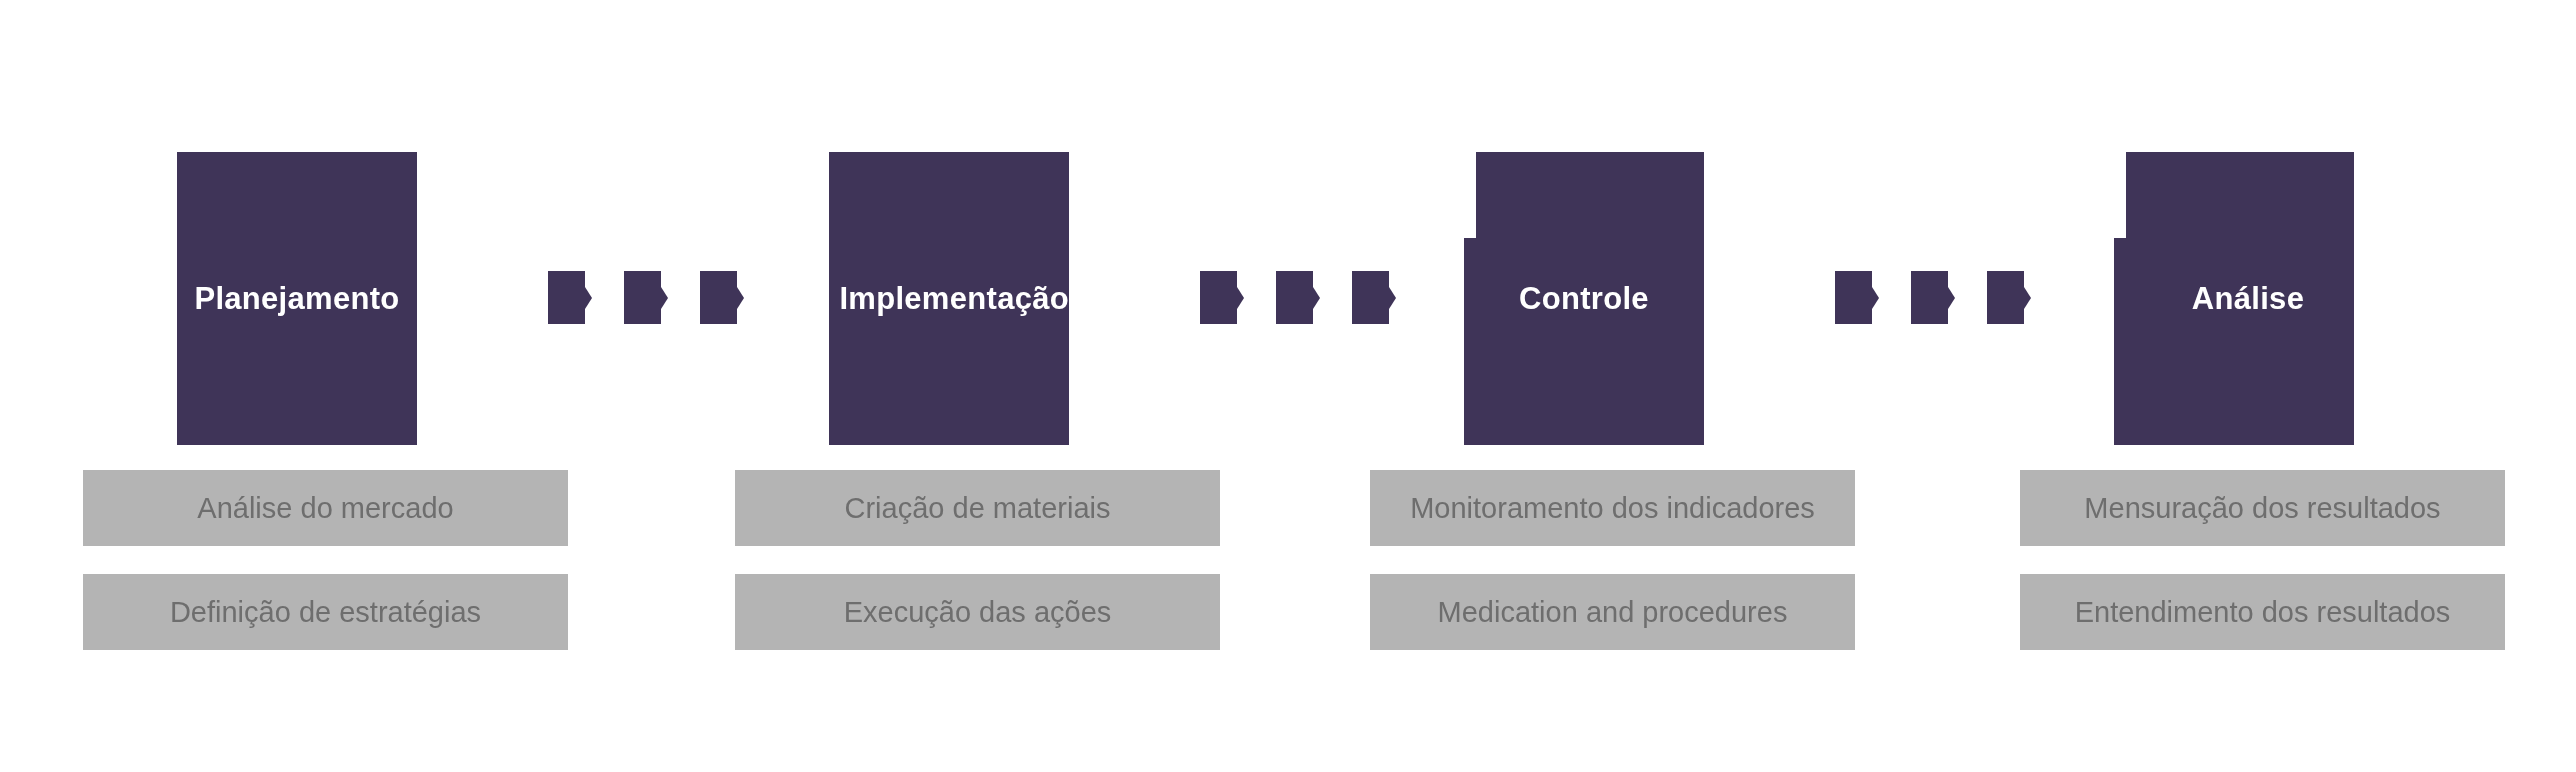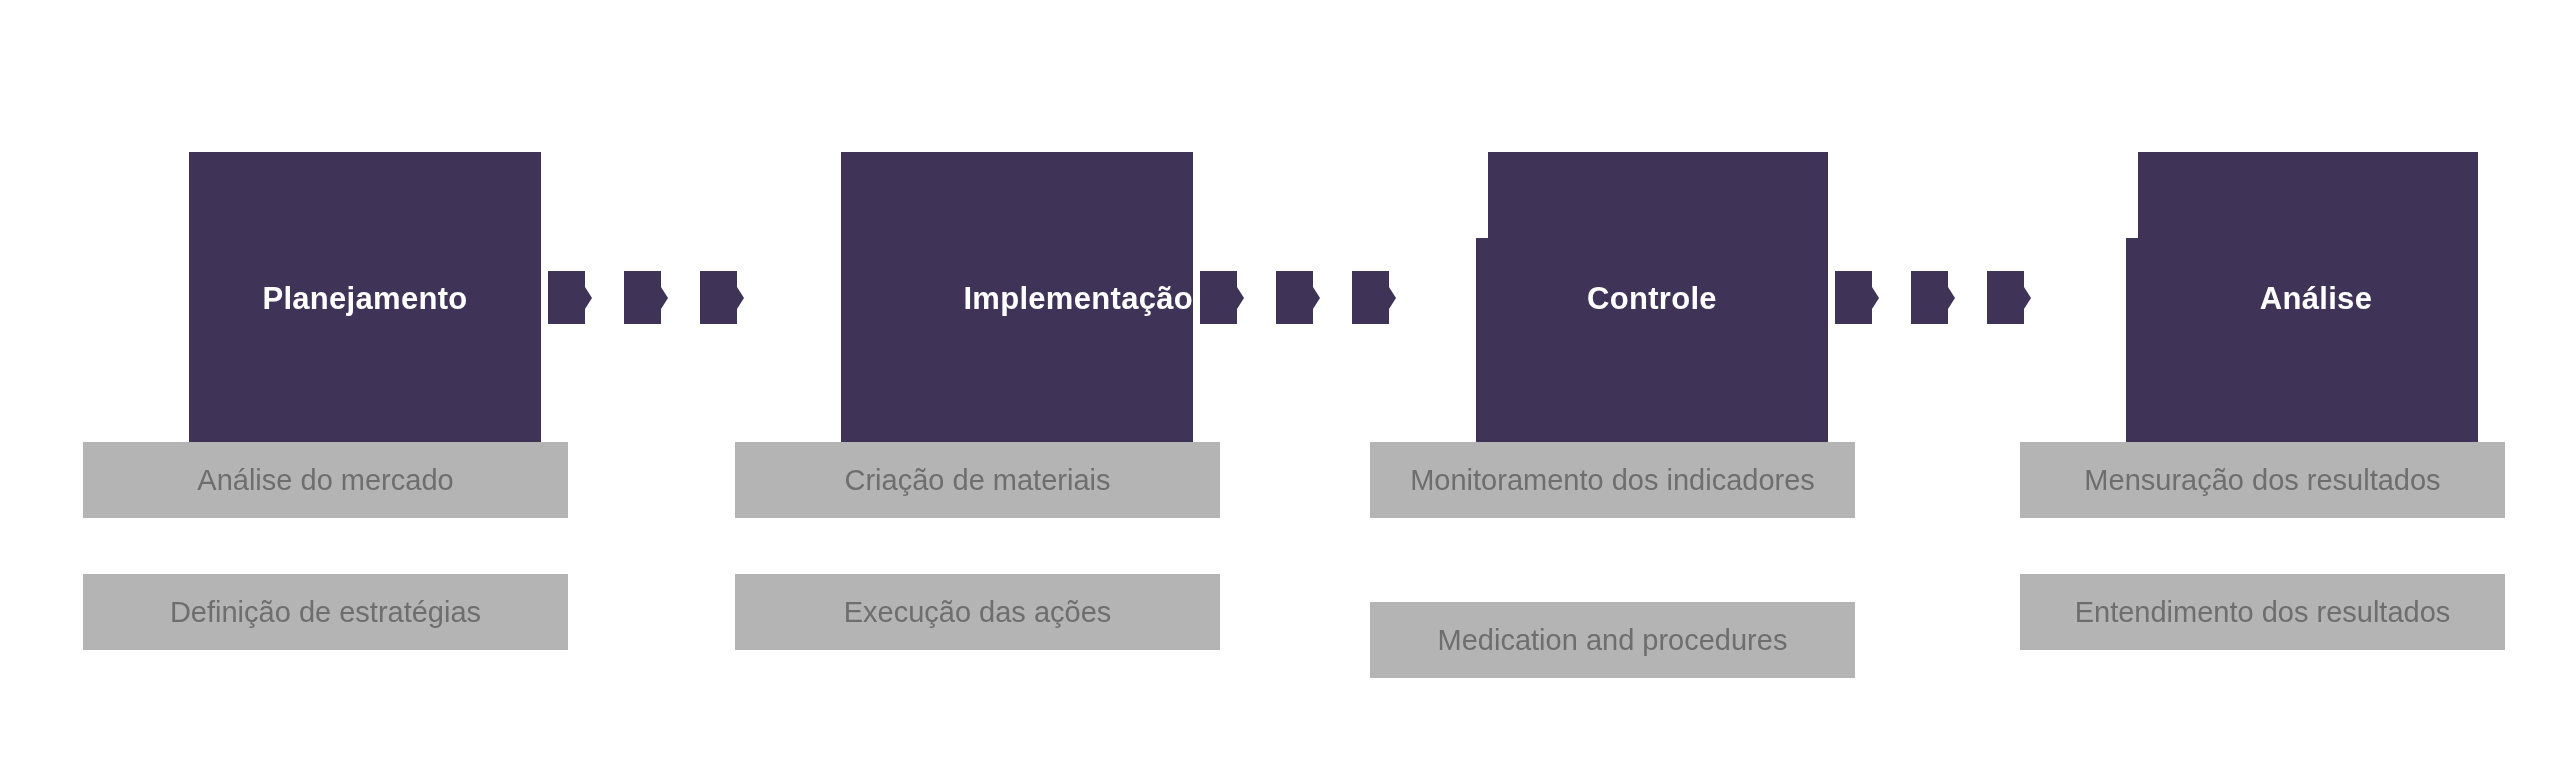--- a/index.html
+++ b/index.html
@@ -15,27 +15,26 @@
     position:relative;
     width:2576px;
     height:772px;
     background:#ffffff;
     overflow:hidden;
   }
   
   .box{
     position:absolute;
     top:152px;
-    width:352px;
+    width:240px;
     height:293px;
     background:var(--purple);
     display:flex;
     align-items:center;
     justify-content:center;
-    margin-left:12px;
   }
   .box-title{
     color:var(--title-text);
     font-size:31px;
     font-weight:700;
     letter-spacing:0.3px;
     text-align:center;
   }
   
   .box.stepped::before{
@@ -54,21 +53,21 @@
     height:76px;
     background:var(--bar-bg);
     color:var(--bar-text);
     font-size:29px;
     display:flex;
     align-items:center;
     justify-content:center;
     text-align:center;
     white-space:nowrap;
   }
-  .bar.row1{top:442px;}
+  .bar.row1{top:470px;}
   .bar.row2{top:574px;}
   
   .connector{
     position:absolute;
     top:271px;
     display:flex;
     gap:39px;
   }
   .dash{
     position:relative;
@@ -115,21 +114,21 @@
   <div class="connector" style="left:1200px;">
     <span class="dash"></span>
     <span class="dash"></span>
     <span class="dash"></span>
   </div>
 
   <div class="box stepped" style="left:1464px;">
     <span class="box-title">Controle</span>
   </div>
   <div class="bar row1" style="left:1370px;">Monitoramento dos indicadores</div>
-  <div class="bar row2" style="left:1370px;margin-top:28px;">Medication and procedures</div>
+  <div class="bar row2" style="left:1370px;">Medication and procedures</div>
 
   <div class="connector" style="left:1835px;">
     <span class="dash"></span>
     <span class="dash"></span>
     <span class="dash"></span>
   </div>
 
   <div class="box stepped" style="left:2114px;padding-left:28px;">
     <span class="box-title">Análise</span>
   </div>

